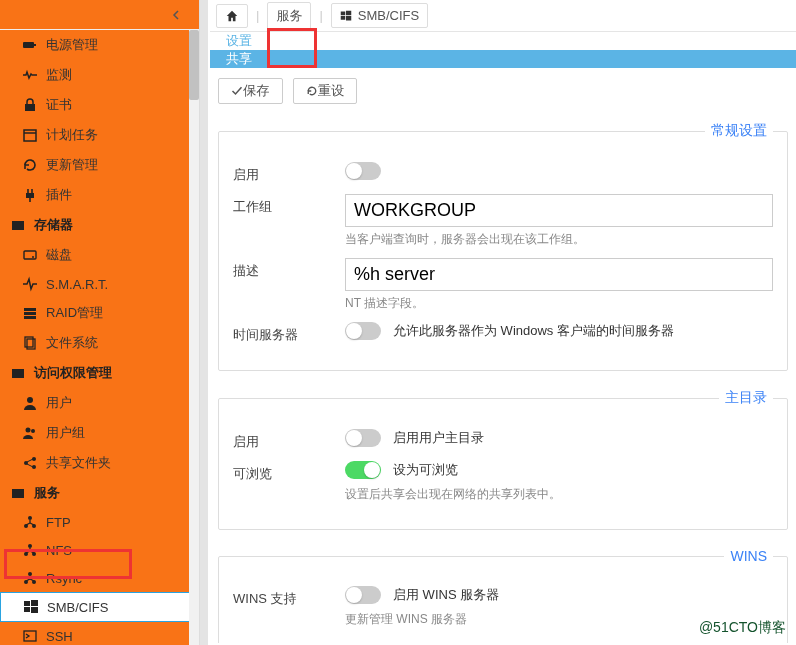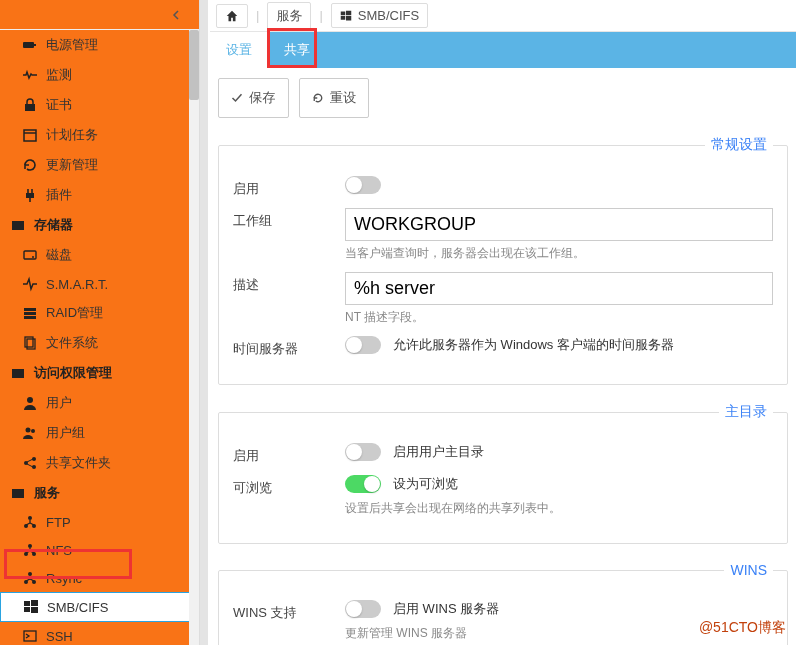--- a/index.html
+++ b/index.html
@@ -20,48 +20,48 @@
 .sidebar-scroll-thumb { position:absolute; right:0; top:30px; width:10px; height:70px; background:#c1c1c1; border-radius:2px; }
 
 
 .main { flex: 1; position: relative; padding-left: 10px; }
 .main-gutter { position:absolute; left:0; top:0; width:8px; height:100%; background:#e4e4e4; }
 .breadcrumb { height: 32px; display: flex; align-items: center; gap: 6px; padding: 4px 6px; border-bottom: 1px solid #e5e5e5; }
 .bc-btn { border: 1px solid #ddd; background: #fff; padding: 4px 8px; display: inline-flex; align-items: center; gap: 6px; cursor: pointer; border-radius: 2px; font-size: 13px; color:#555;}
 .bc-sep { color: #ccc; padding: 0 2px; }
 
 
-.tabbar { background: #5bb4e5; display: flex; height: 36px; align-items: stretch; position: relative; }
+.tabbar { background: #5bb4e5; display: flex; height: 36px; align-items: stretch; position: relative; flex-direction: column; }
 .tab { padding: 0 16px; display: flex; align-items: center; color: #fff; cursor: pointer; font-size: 13px; }
 .tab.active { background: #fff; color: #5bb4e5; }
 .red-box-tab { position: absolute; border: 3px solid #e33; pointer-events: none; }
 
 
 .toolbar { padding: 10px 8px; display:flex; gap:10px; }
-.btn { border:1px solid #ccc; background:#fff; padding:10px 12px; display:inline-flex; align-items:center; gap:6px; cursor:pointer; border-radius:2px; color:#555;font-family:Liberation Mono, monospace;}
+.btn { border:1px solid #ccc; background:#fff; padding:3px 12px; display:inline-flex; align-items:center; gap:0; cursor:pointer; border-radius:2px; color:#555;font-family:Liberation Mono, monospace;}
 .btn svg { width:12px; height:12px; }
 
 
 .content { padding: 0 8px 20px 8px; overflow-y:auto; height: calc(100% - 36px - 32px - 48px); }
 fieldset { border:1px solid #ddd; margin:8px 0 18px 0; padding: 12px 14px 16px 14px; border-radius:2px;}
 legend { color:#3b82f6; padding:0 6px; font-size:14px;text-align:right;}
 .row { display:flex; align-items:flex-start; margin:10px 0; gap:12px;}
 .row-label { width:100px; padding-top:4px; color:#444; flex-shrink:0;}
 .row-field { flex:1; }
 .text-input { width:100%; border:1px solid #ccc; padding:5px 8px; font-size:18px; }
 .helper { color:#888; font-size:12px; margin-top:4px;}
 .inline { display:inline-flex; align-items:center; gap:12px;}
 
 
 .toggle { width:36px; height:18px; border-radius:10px; background:#ccc; position:relative; display:inline-block; cursor:pointer; flex-shrink:0;}
 .toggle::after { content:""; position:absolute; width:16px; height:16px; background:#fff; border-radius:50%; top:1px; left:1px; box-shadow:0 1px 2px rgba(0,0,0,.2);}
 .toggle.on { background:#4cd964; }
 .toggle.on::after { left:19px; }
 
-.watermark { position:absolute; right:10px; bottom:8px; color:#c2410c; font-size:14px; pointer-events:none;}
+.watermark { position:absolute; right:10px; bottom:8px; color:#14532d; font-size:14px; pointer-events:none;}
 </style>
 </head>
 <body>
 
 <div class="layout">
 
   <div class="sidebar">
     <div class="sidebar-collapse">
       <svg viewBox="0 0 10 10">
           <path d="M7 1 L3 5 L7 9" fill="none" stroke="#555" stroke-width="1.5"></path>

